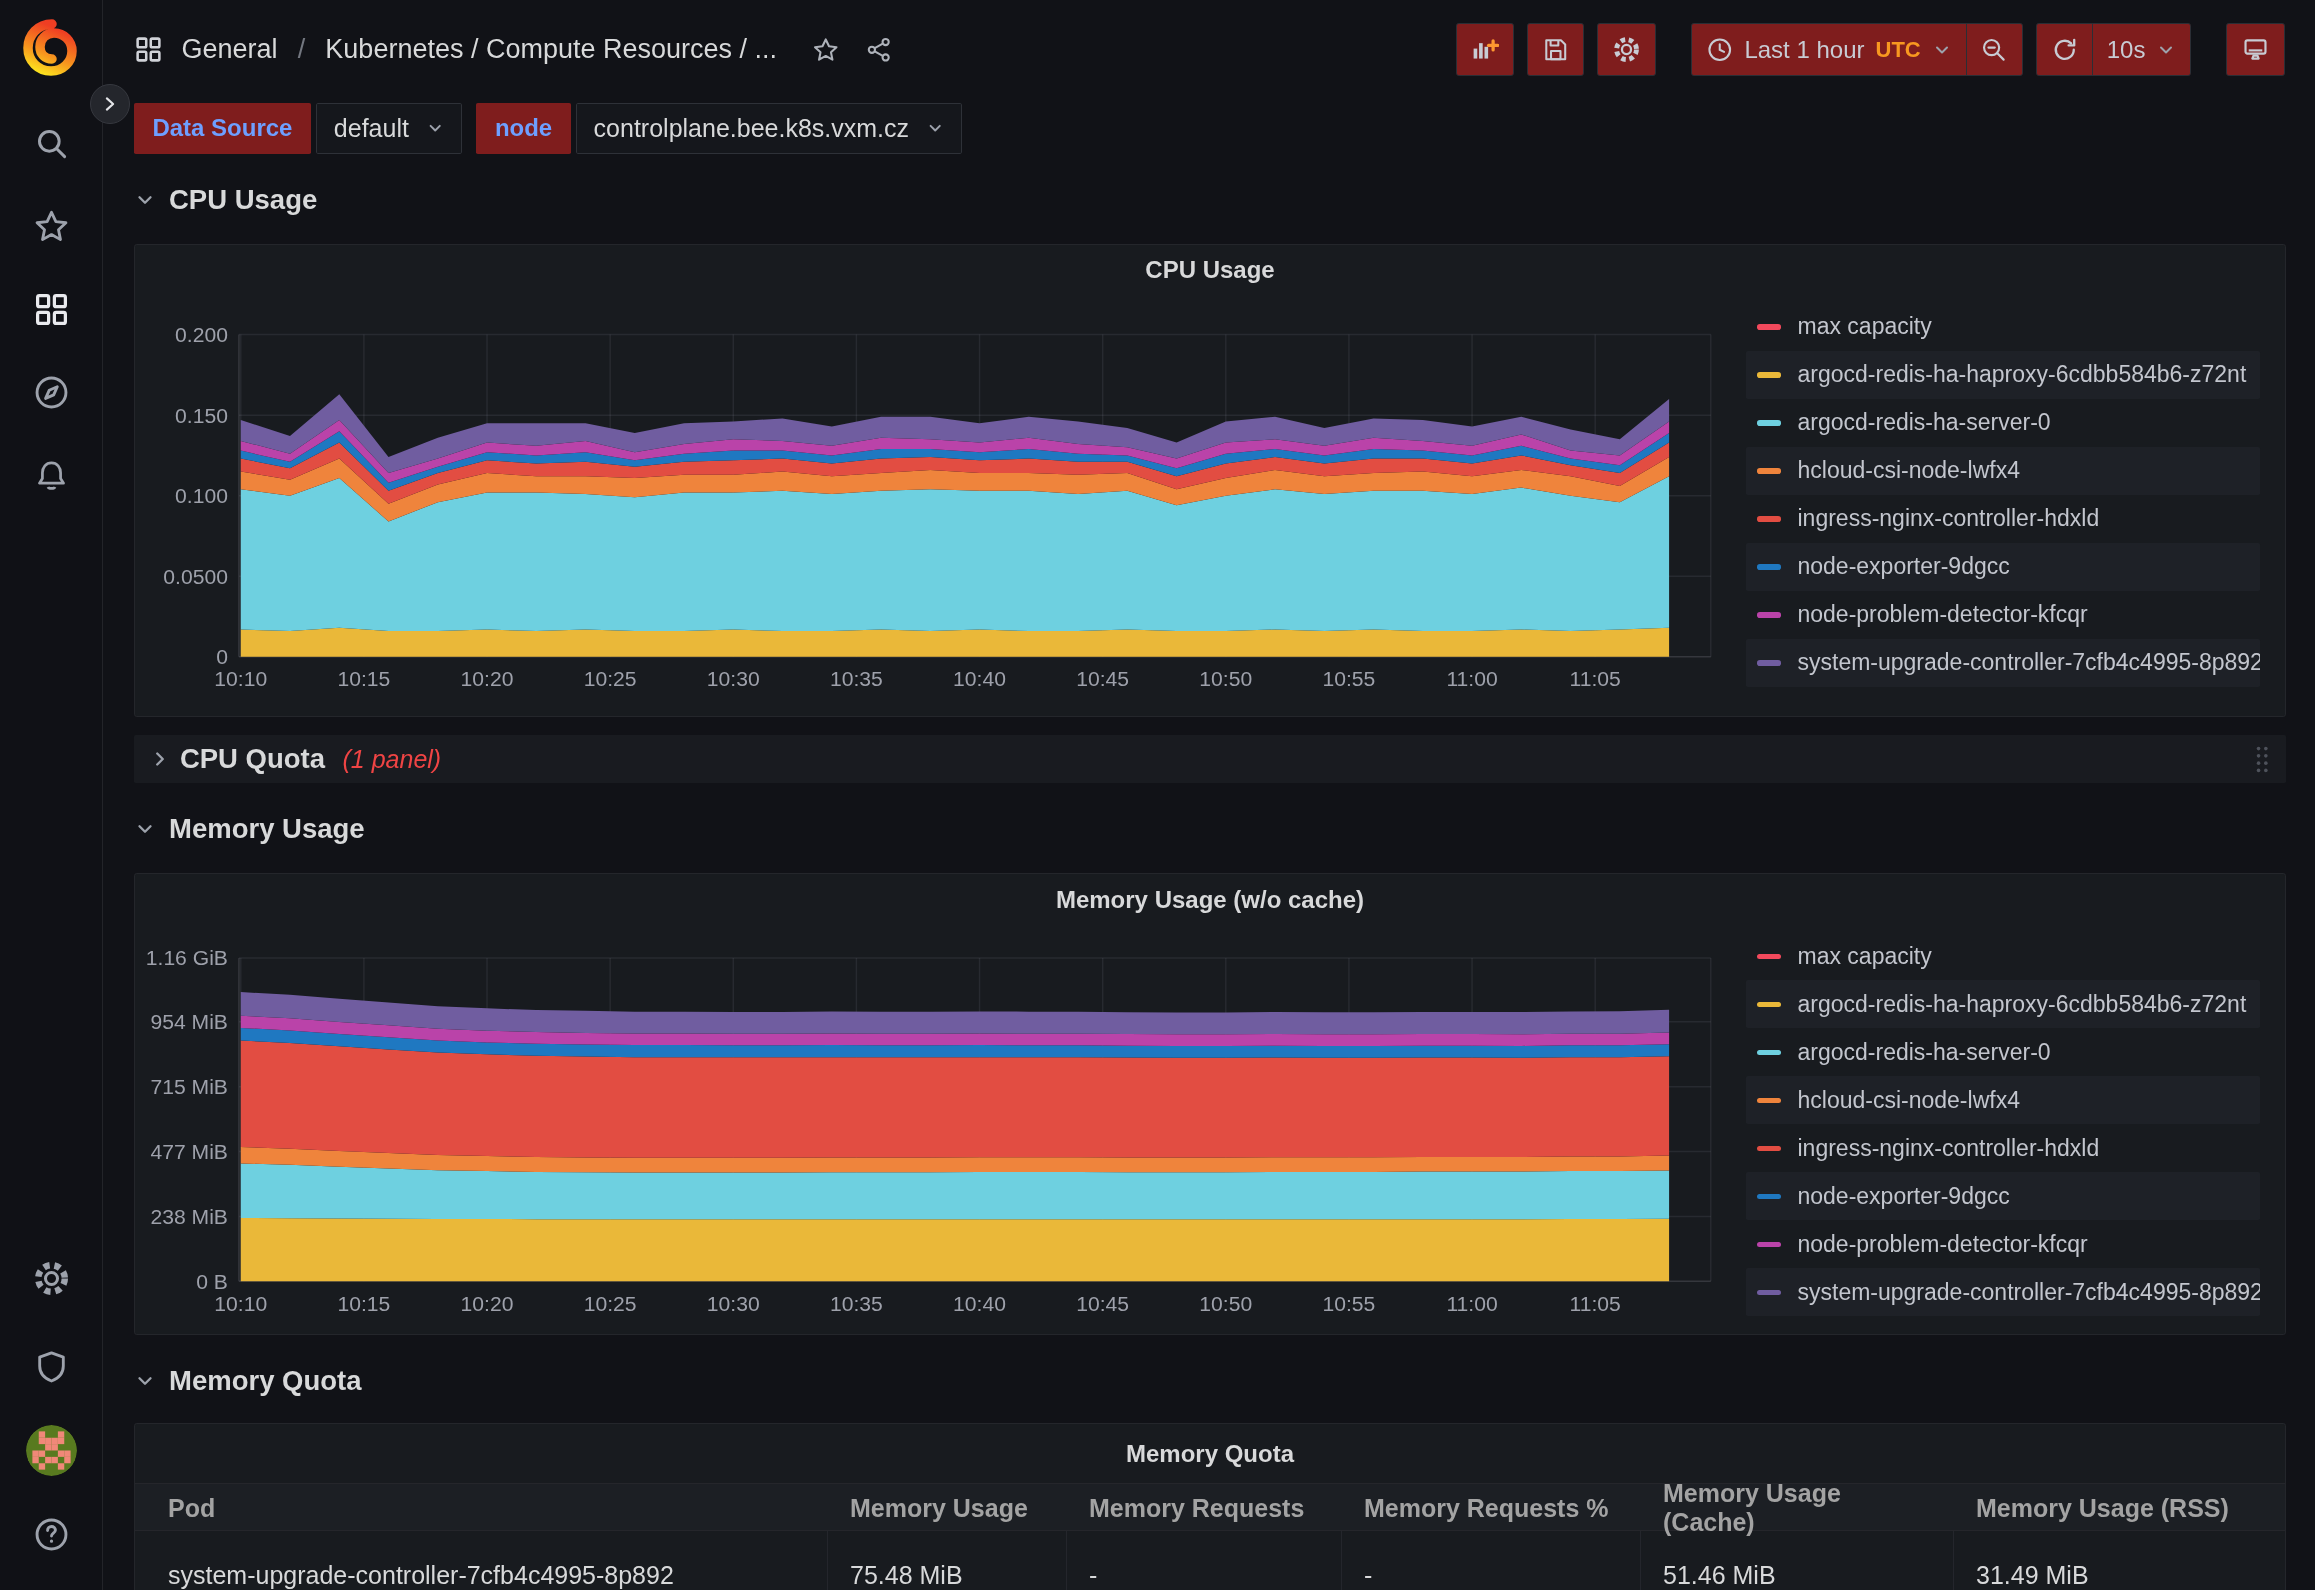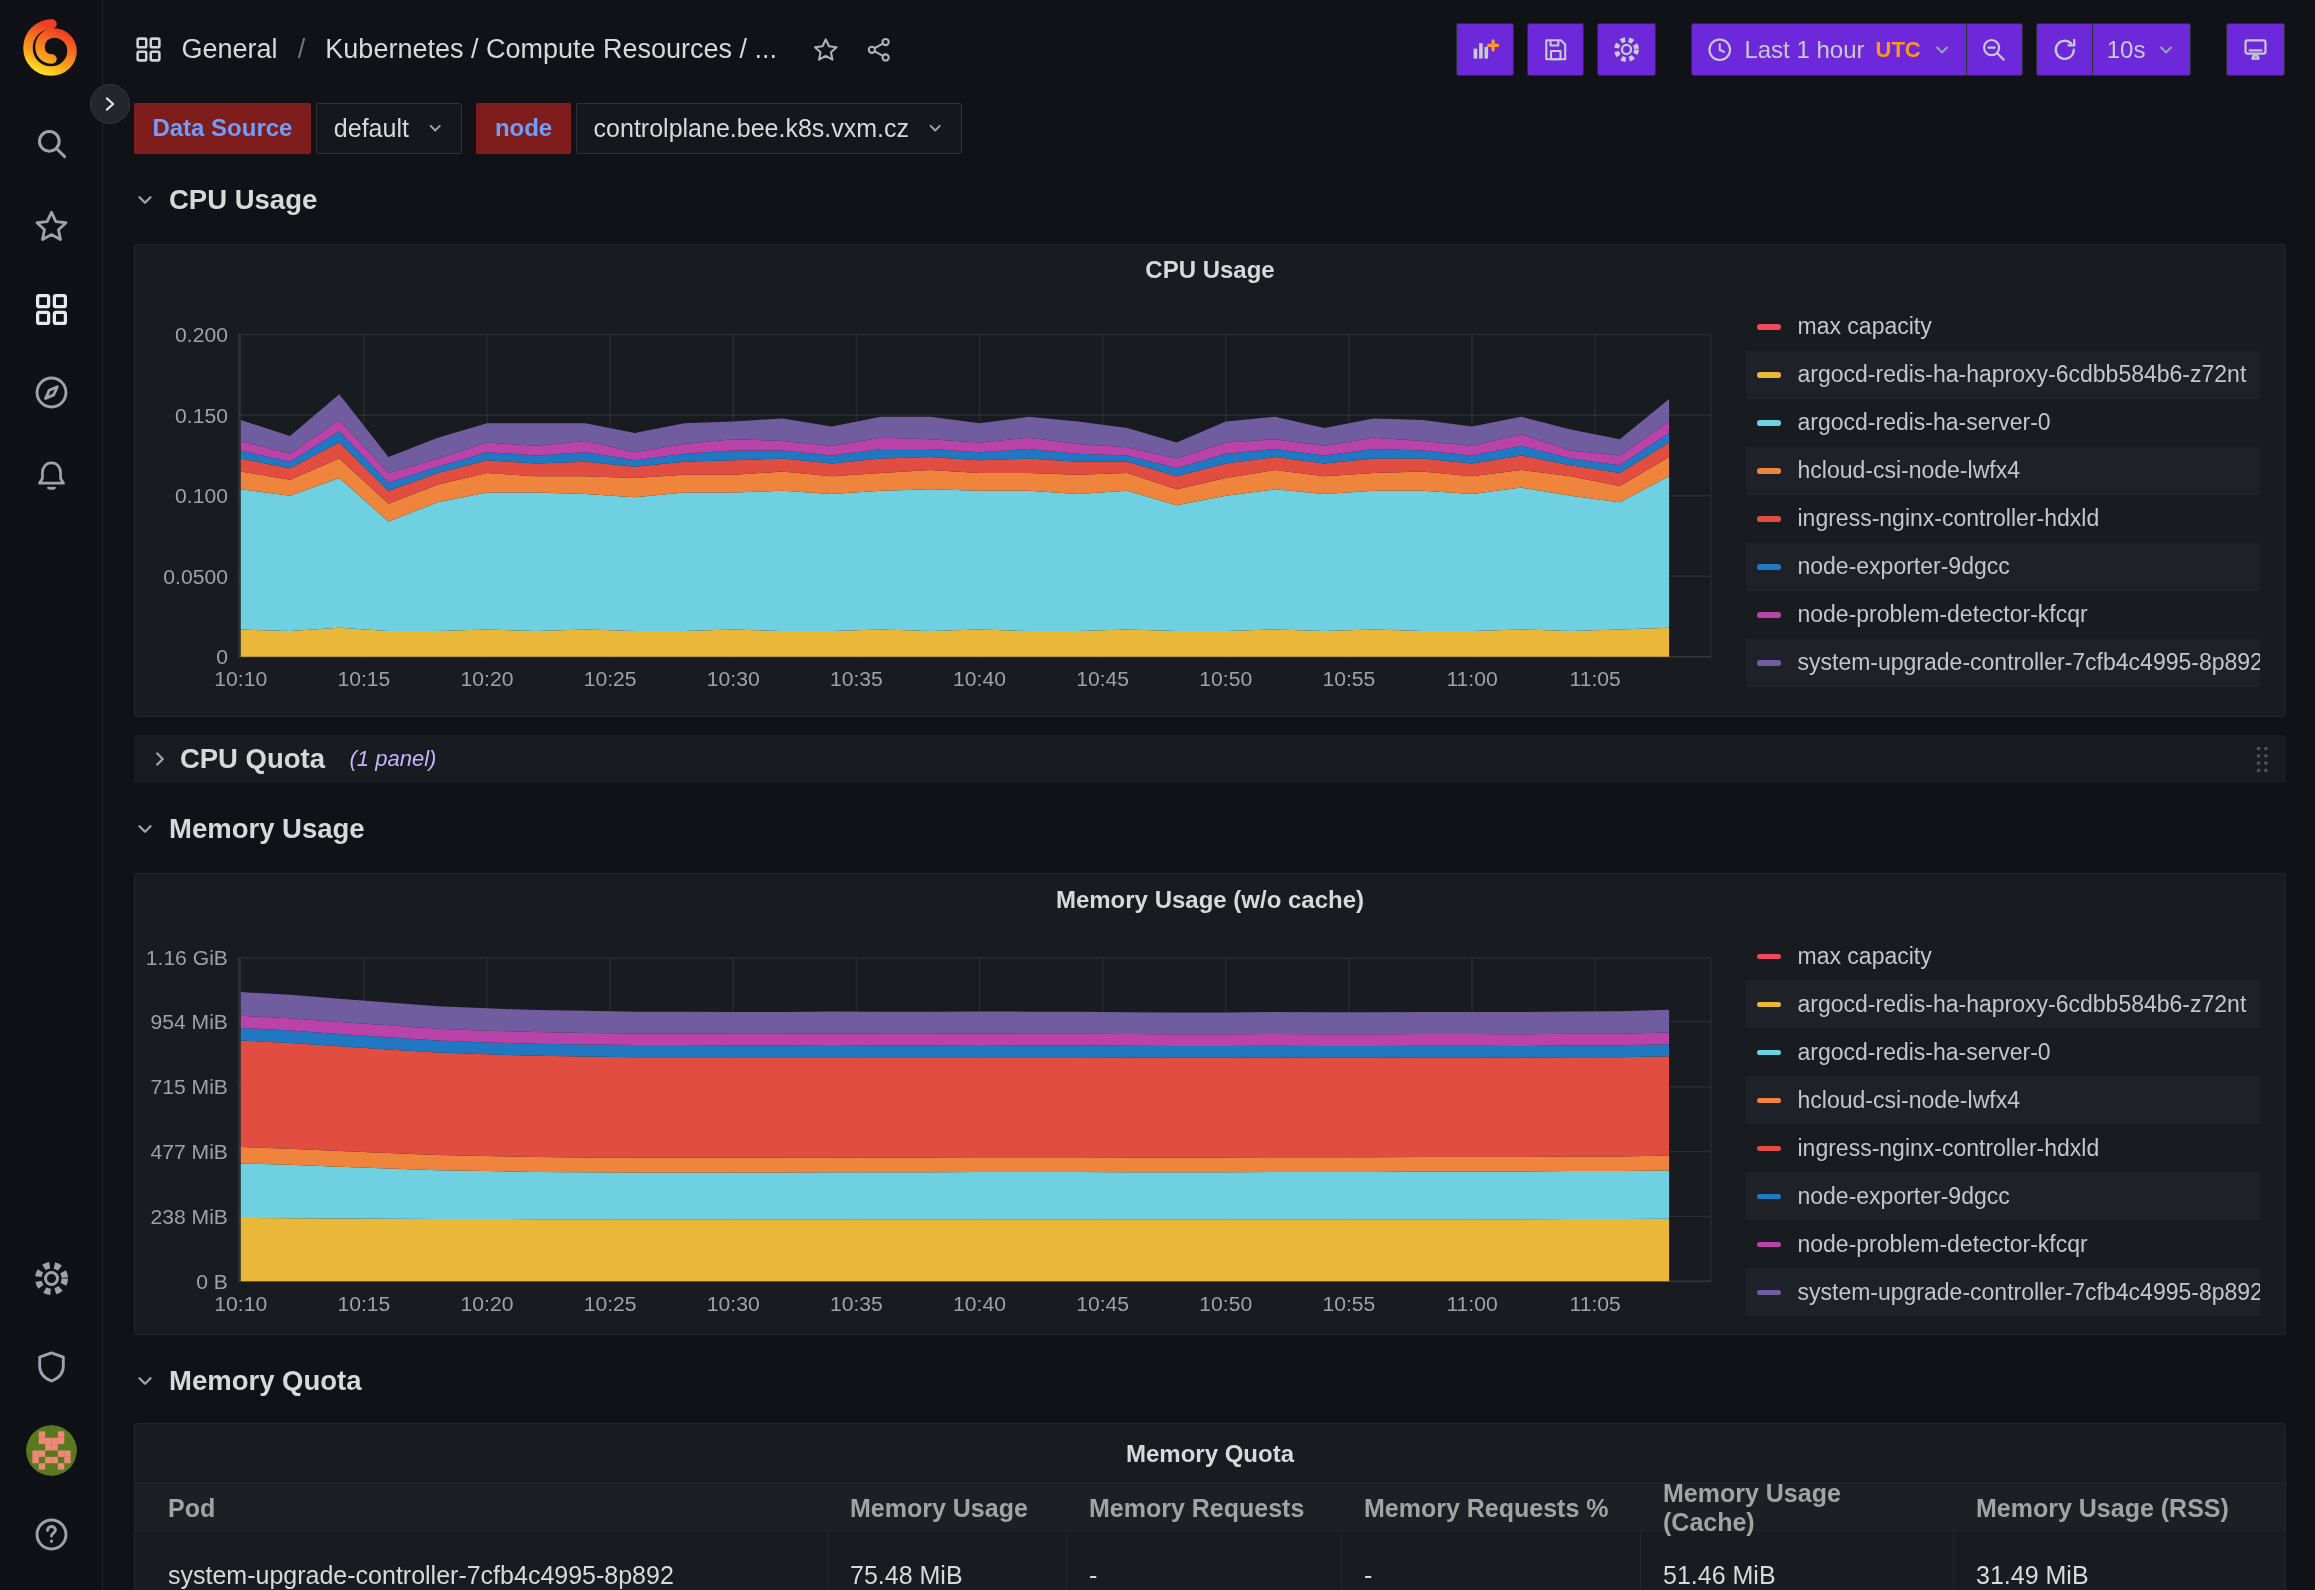--- a/index.html
+++ b/index.html
@@ -41,21 +41,21 @@
   .breadcrumb { display:flex; align-items:center; gap:18.4px; font-size:27px; color:#d8d9da; flex:1; min-width:0; }
   .breadcrumb .bc-icon { color:#d0d2d8; }
   .bc-sep { color:#737780; padding:0 1.8px; }
   .bc-actions { display:flex; gap:26px; margin-left:16.5px; color:#aeb2ba; }
 
   .tb-actions { display:flex; align-items:center; gap:13px; }
   .tb-group { display:flex; }
   .tb-btn {
     height:53px; min-width:53px; padding:0 13.8px;
     display:flex; align-items:center; justify-content:center; gap:11px;
-    background:#6d28d9; border:0.9px solid #2b2e35; border-radius:2.8px;
+    background:#7f1d1d; border:0.9px solid #2b2e35; border-radius:2.8px;
     color:#c8cbd3; font-size:24px; cursor:pointer; white-space:nowrap;
   }
   .tb-group .tb-btn + .tb-btn { margin-left:-0.9px; border-radius:0 2.8px 2.8px 0; }
   .tb-group .tb-btn:first-child { border-radius:2.8px 0 0 2.8px; }
   .tb-btn .lbl { font-weight:500; }
   .utc { color:#f89820; font-weight:700; font-size:22px; }
   .tb-spacer { width:9.2px; }
 
   .submenu { display:flex; align-items:center; gap:14.7px; padding:3.7px 31px 0; flex:none; }
   .var-pair { display:flex; gap:5.5px; }
@@ -77,21 +77,21 @@
     display:flex; align-items:center; gap:13px; height:48px; margin-top:22px;
     font-size:27.5px; font-weight:700; color:#d8d9da; cursor:pointer;
   }
   .row-header .chev { color:#9da2ac; }
 
   .row-collapsed {
     height:48px; margin-top:18.4px; background:#191b20; border-radius:1.8px;
     display:flex; align-items:center; padding:0 14.7px; cursor:pointer;
   }
   .row-collapsed .title { font-size:27.5px; font-weight:700; color:#d8d9da; margin:0 5.5px 0 9.2px; }
-  .row-collapsed .panel-count { font-size:22px; font-style:italic; color:#c4b5fd; margin-left:19px; }
+  .row-collapsed .panel-count { font-size:25px; font-style:italic; color:#ef4444; margin-left:12px; }
   .drag-handle { margin-left:auto; color:#4e525b; cursor:grab; }
 
   .panel {
     background:#181b1f; border:0.9px solid #24262b; border-radius:2.8px;
     margin-top:20px; position:relative; overflow:hidden;
   }
   .panel-title {
     height:51px; display:flex; align-items:center; justify-content:center;
     font-size:24px; font-weight:600; color:#d8d9da; cursor:pointer;
   }

